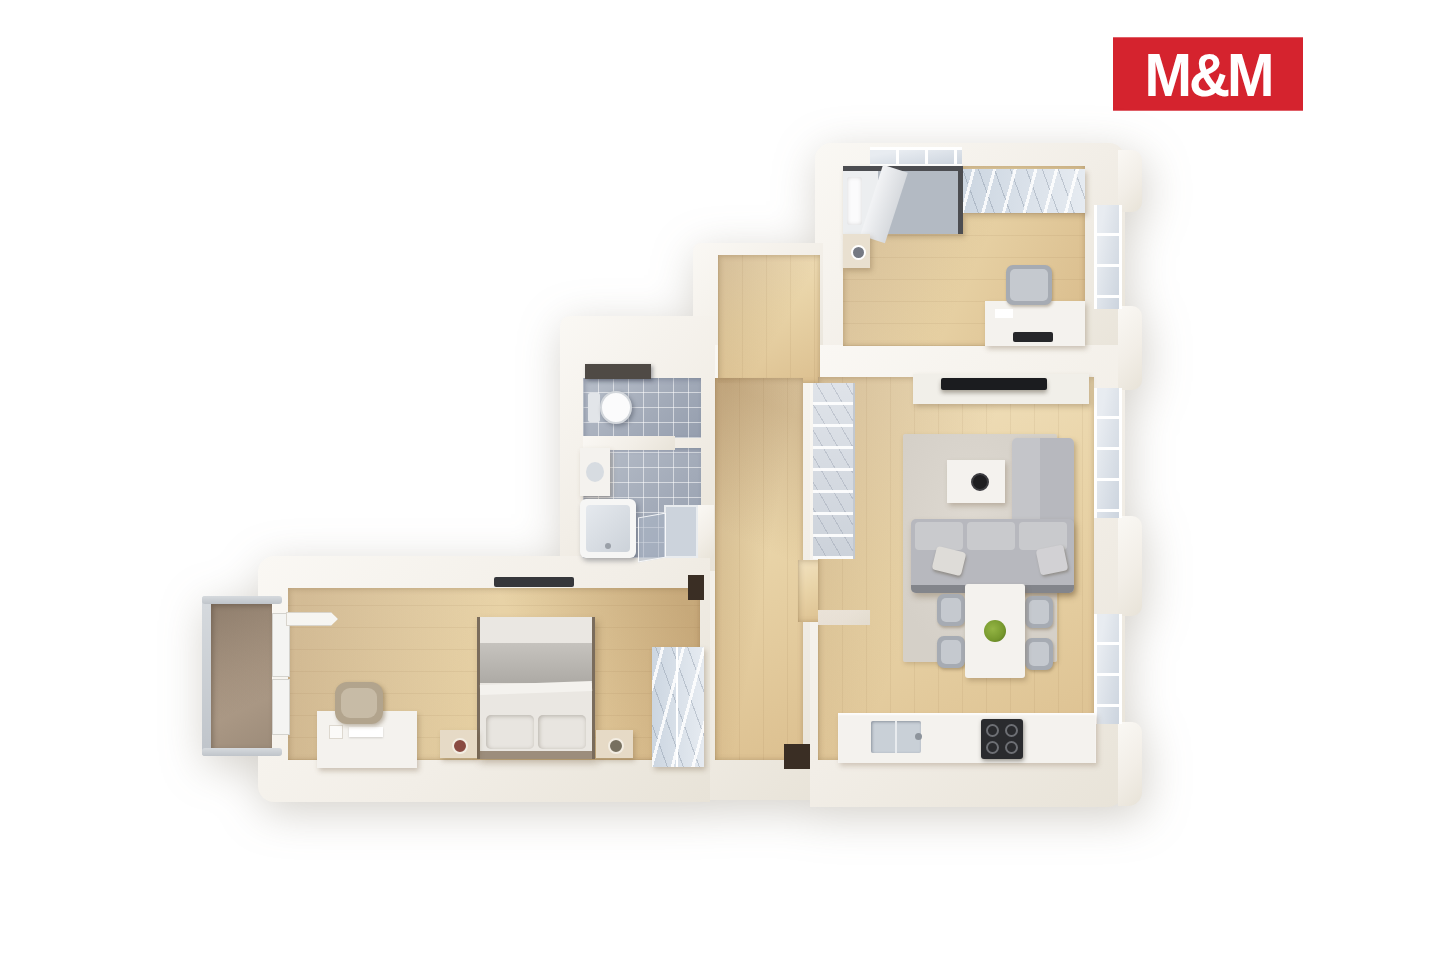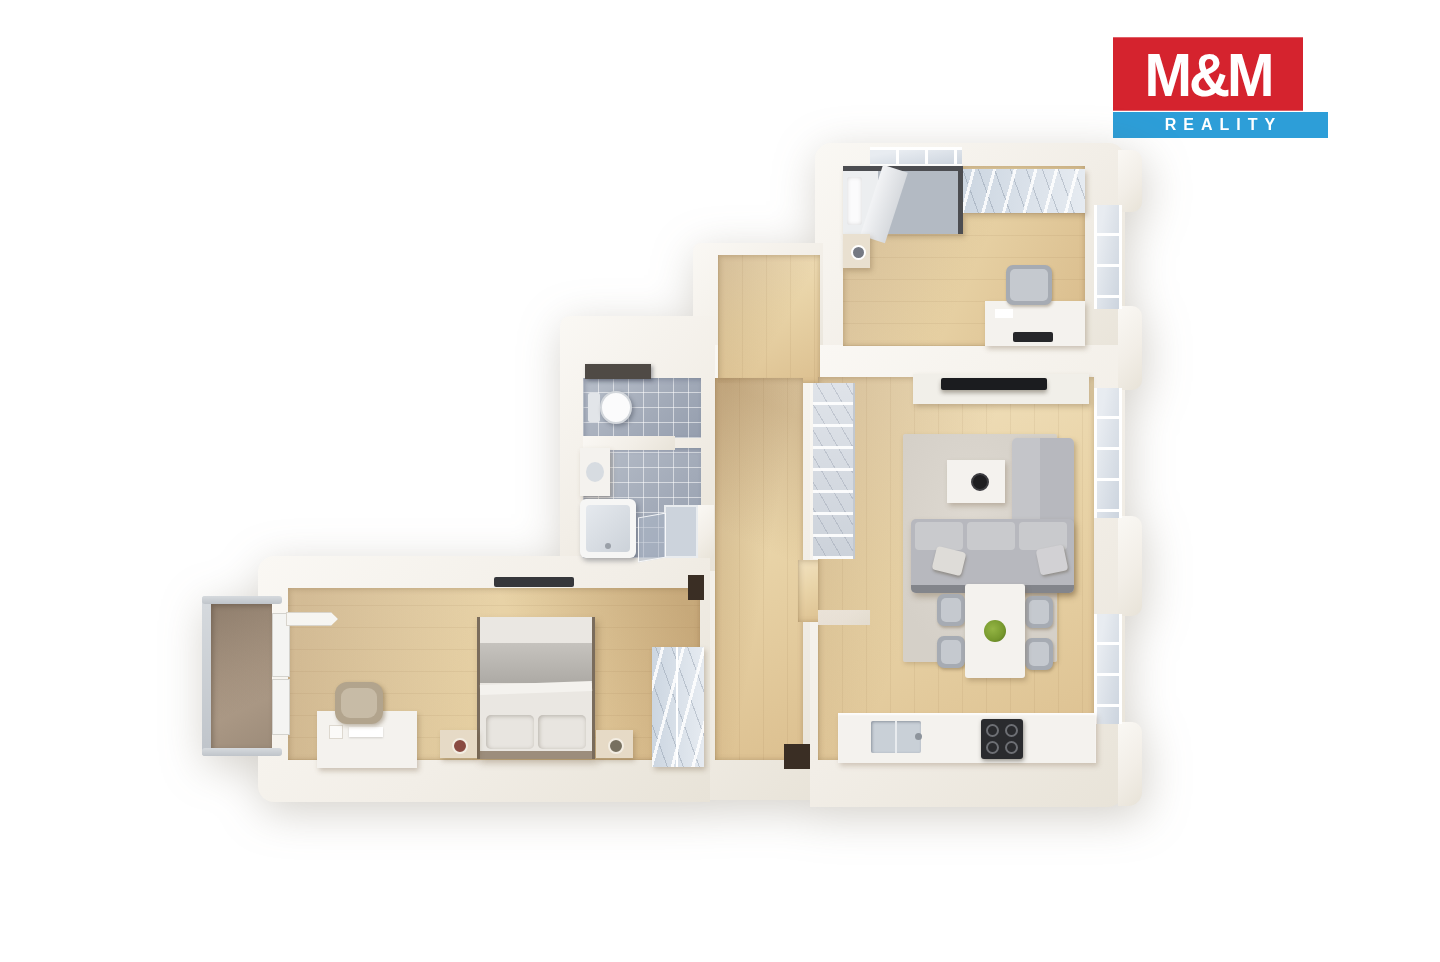--- a/index.html
+++ b/index.html
@@ -63,21 +63,20 @@
   .knob{position:absolute;border-radius:50%;}
   .burner{position:absolute;width:13px;height:13px;border:2px solid #6d6f74;border-radius:50%;box-sizing:border-box;}
 </style>
 </head>
 <body>
 
 <div class="page">
 
   <div class="abs" style="left:1113px;top:40px;width:216px;height:98px;">
     <div class="abs logo-red" style="left:0;top:0;width:190px;height:68px;">M&amp;M</div>
-    <div class="abs logo-blue" style="left:0;top:72px;width:215px;height:26px;">REALITY</div>
   </div>
 
   <div class="abs plan-wrap" style="left:0;top:0;width:1440px;height:962px;">
 
     <div class="abs wall" style="left:815px;top:143px;width:310px;height:235px;border-radius:16px 16px 0 0;"></div>
     <div class="abs wall" style="left:693px;top:243px;width:130px;height:140px;border-radius:8px 0 0 0;"></div>
     <div class="abs wall" style="left:693px;top:345px;width:130px;height:455px;"></div>
     <div class="abs wall" style="left:560px;top:316px;width:155px;height:255px;border-radius:10px 0 0 10px;"></div>
     <div class="abs wall" style="left:810px;top:345px;width:315px;height:462px;border-radius:0 0 18px 0;"></div>
     <div class="abs wall" style="left:258px;top:556px;width:452px;height:246px;border-radius:16px 0 0 16px;"></div>

